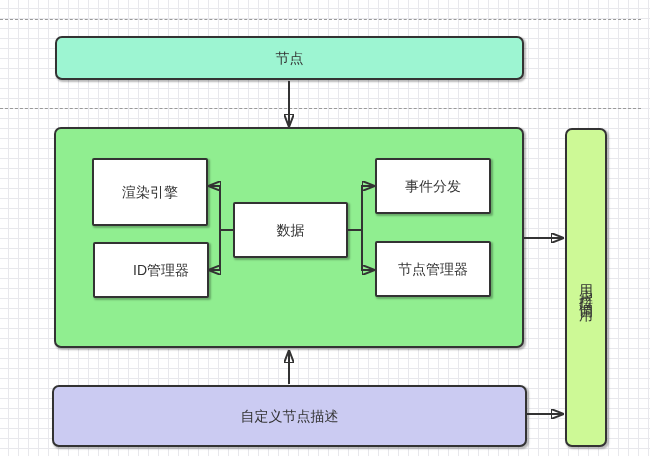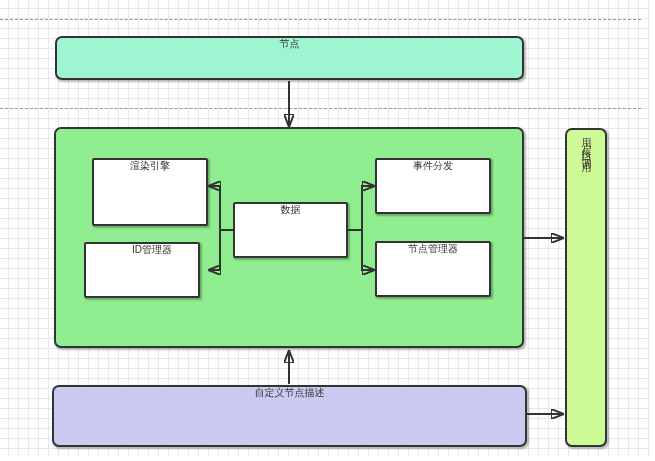--- a/index.html
+++ b/index.html
@@ -13,30 +13,30 @@
       linear-gradient(to right, #e8e8ec 1px, transparent 1px),
       linear-gradient(to bottom, #e8e8ec 1px, transparent 1px);
     background-size:10px 10px;
     background-position:-2px -2px;
   }
   .dash{position:absolute;left:0;width:641px;height:0;border-top:1px dashed #999;}
   .dash-top{top:19px;}
   .dash-mid{top:108px;}
   .shape{
     position:absolute;box-sizing:border-box;border:2px solid #333;
-    display:flex;align-items:flex-start;justify-content:center;
-    font-size:10px;line-height:1.2;text-align:center;
+    display:flex;align-items:center;justify-content:center;
+    font-size:14px;line-height:1.2;text-align:center;
     box-shadow:1.5px 1.5px 2px rgba(0,0,0,0.28);
   }
   .rounded{border-radius:7px;}
   .inner{background:#ffffff;border-radius:2px;}
   .top-node{left:55px;top:36px;width:469px;height:44px;}
   .container-node{left:54px;top:127px;width:470px;height:221px;}
   .render-engine{left:92px;top:158px;width:116px;height:68px;}
-  .id-manager{left:84px;top:242px;width:116px;height:56px;padding-left:20px;}
+  .id-manager{left:93px;top:242px;width:116px;height:56px;padding-left:20px;}
   .data-node{left:233px;top:202px;width:115px;height:56px;}
   .event-dispatch{left:375px;top:158px;width:116px;height:56px;}
   .node-manager{left:375px;top:241px;width:116px;height:56px;}
   .custom-desc{left:52px;top:385px;width:475px;height:62px;}
   .user-api{left:565px;top:128px;width:42px;height:319px;}
   .vtext{writing-mode:vertical-lr;text-orientation:upright;letter-spacing:5px;}
   .overlay{position:absolute;left:0;top:0;z-index:5;pointer-events:none;}
   .overlay path{stroke:#333;stroke-width:2;fill:none;}
 </style>
 </head>

